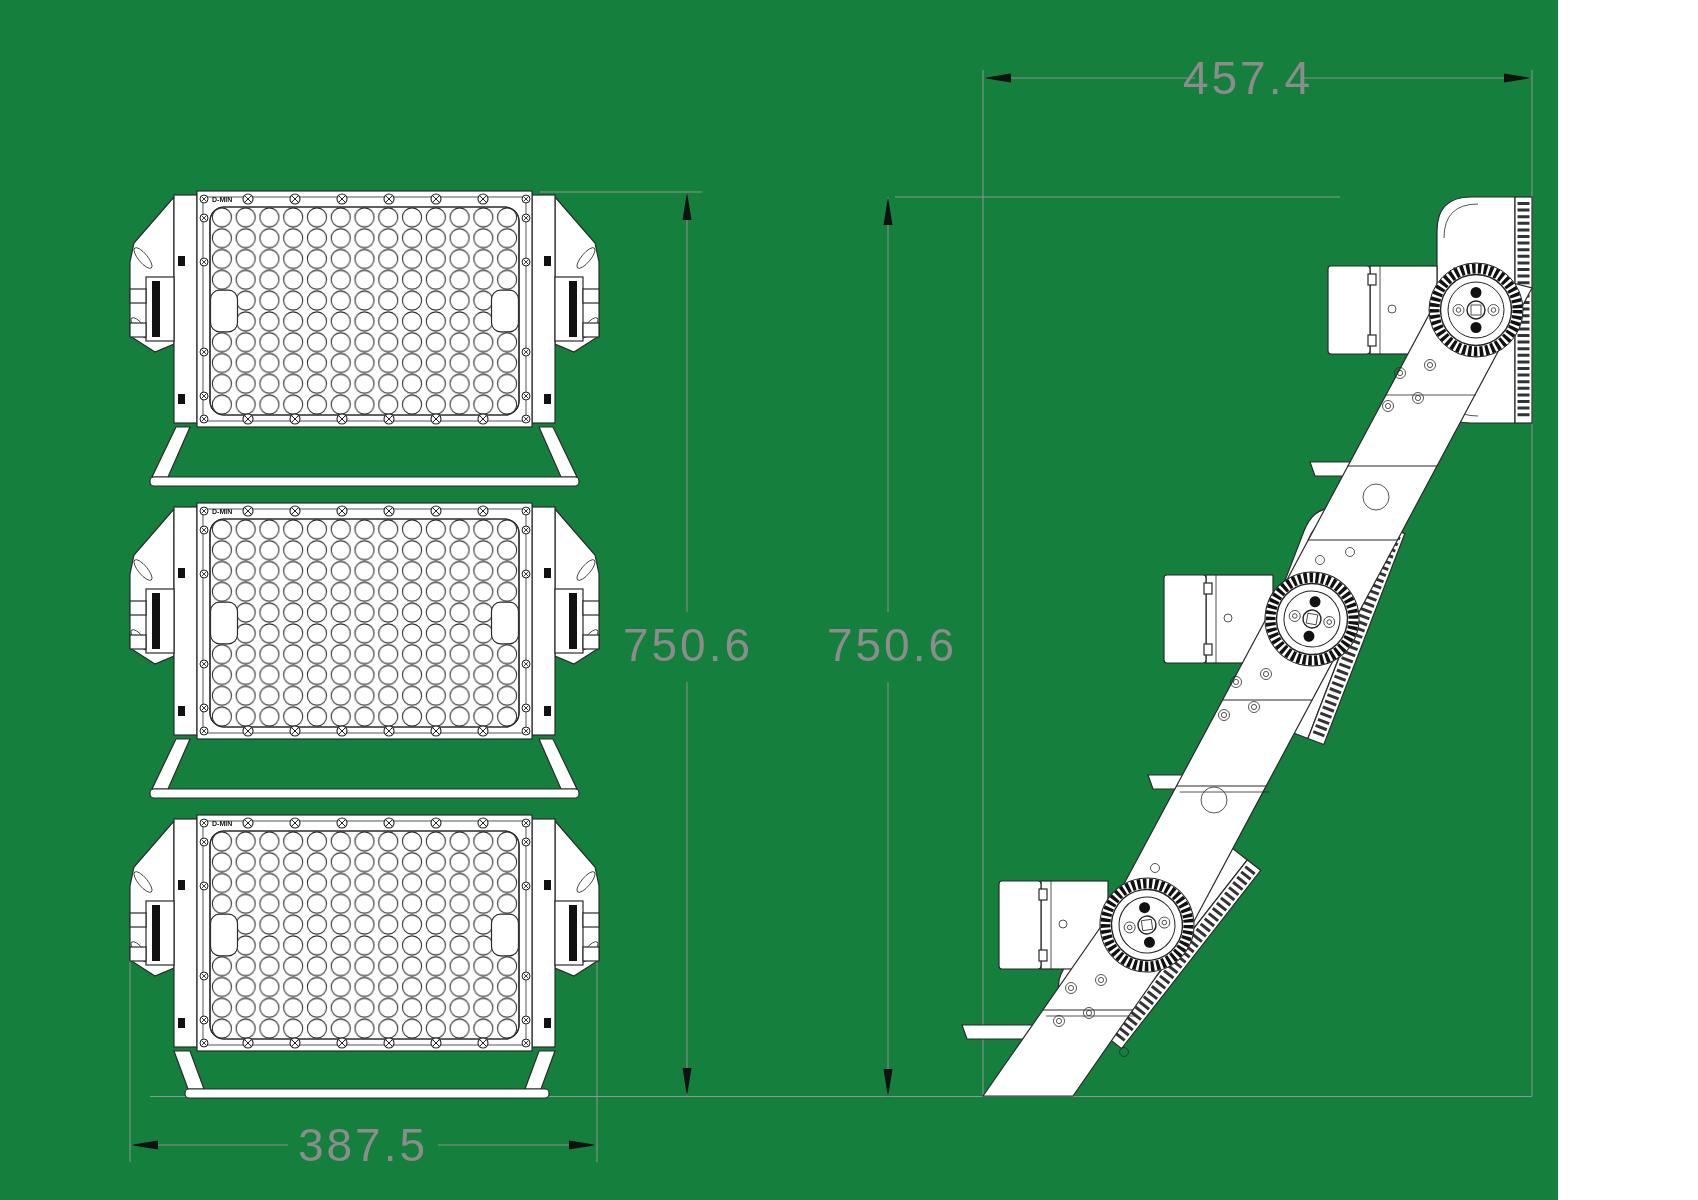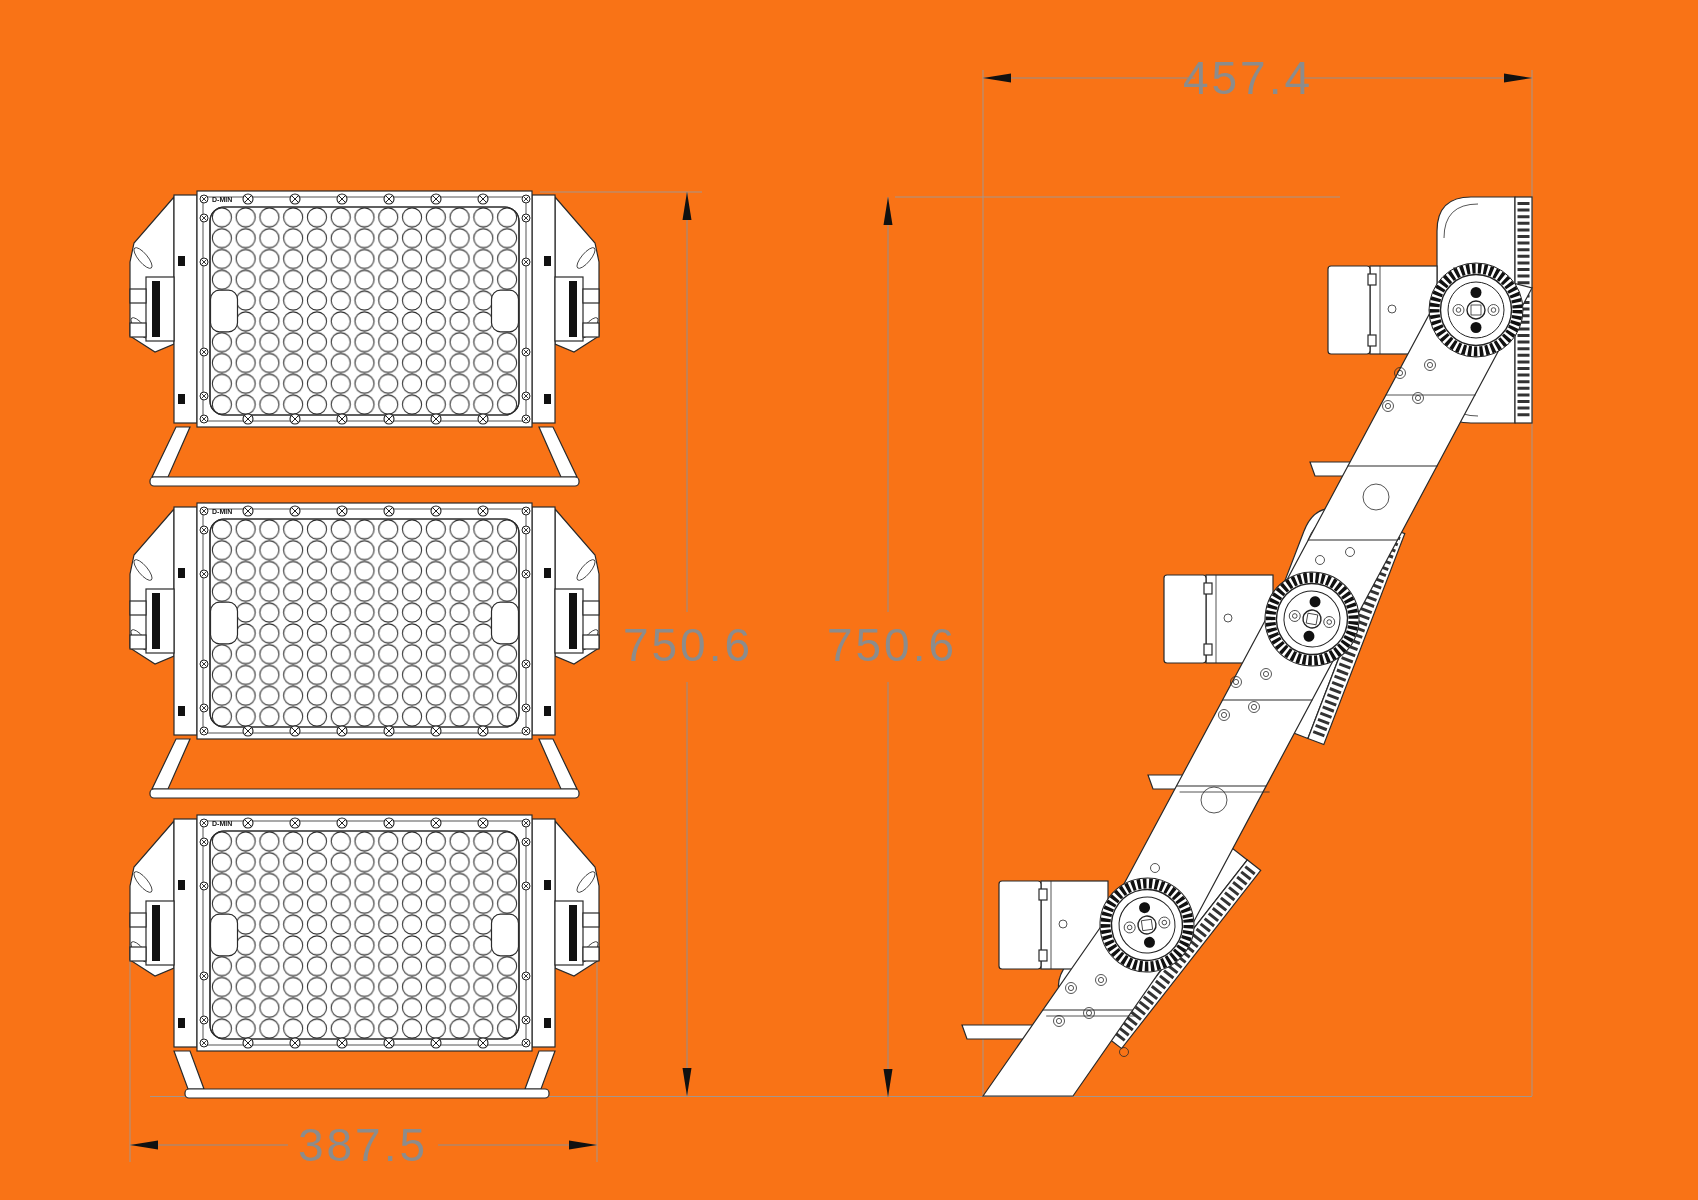--- a/index.html
+++ b/index.html
@@ -1,16 +1,16 @@
 <!DOCTYPE html>
 <html><head>
 <meta charset="utf-8">
 <style>
   html,body{margin:0;padding:0;background:#ffffff;}
-  #canvas{position:relative;width:1698px;height:1200px;background:#f97316;overflow:hidden;
+  #canvas{position:relative;width:1558px;height:1200px;background:#15803d;overflow:hidden;
           font-family:"Liberation Sans", sans-serif;}
   svg{display:block;}
   .ln  {fill:none;stroke:#2a2a2a;stroke-width:1.2;}
   .fw  {fill:#ffffff;stroke:#2a2a2a;stroke-width:1.2;}
   .thin{fill:none;stroke:#2a2a2a;stroke-width:0.8;}
   .blk {fill:#111111;stroke:none;}
   .dimln{stroke:#8f8f8f;stroke-width:1;fill:none;}
   .extln{stroke:#9a9a9a;stroke-width:0.9;fill:none;}
   .arrow{fill:#111111;stroke:none;}
   .dimtext{font-family:"Liberation Sans", sans-serif;font-size:46px;letter-spacing:3px;}

